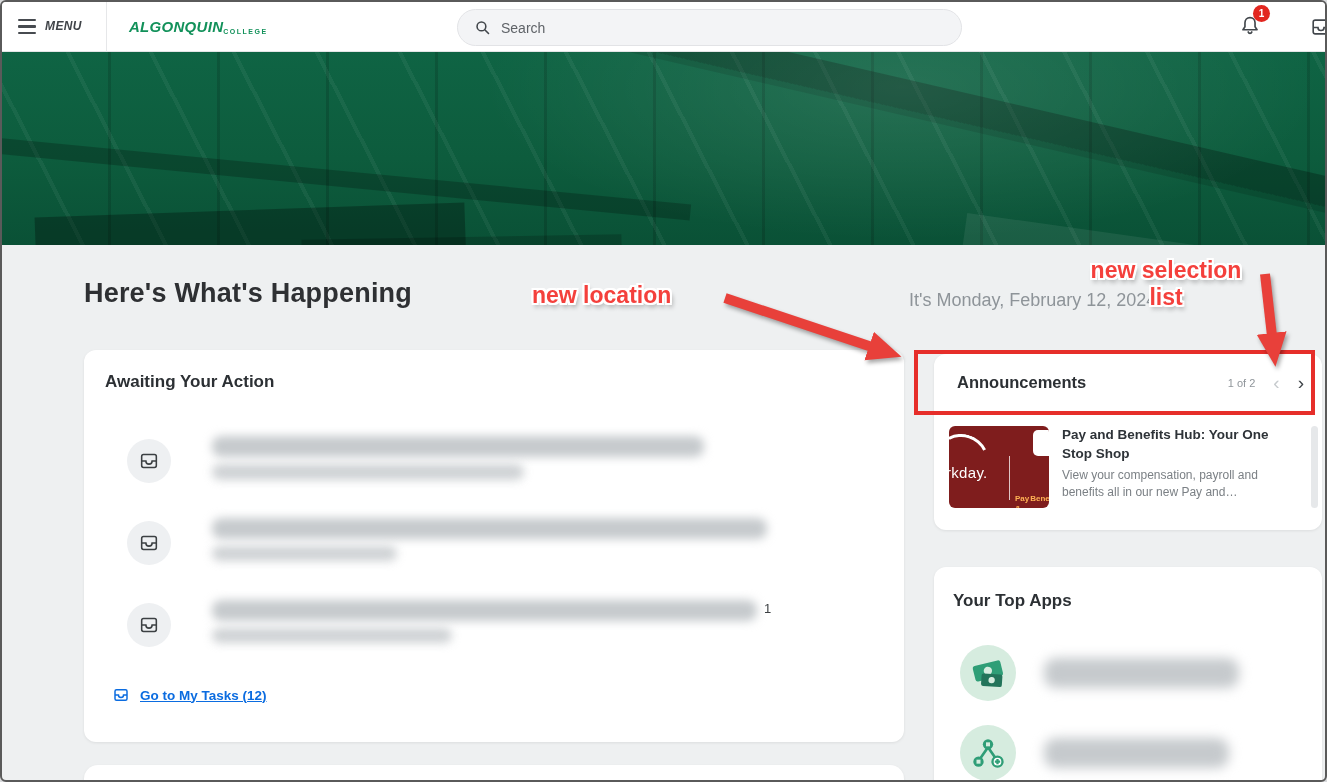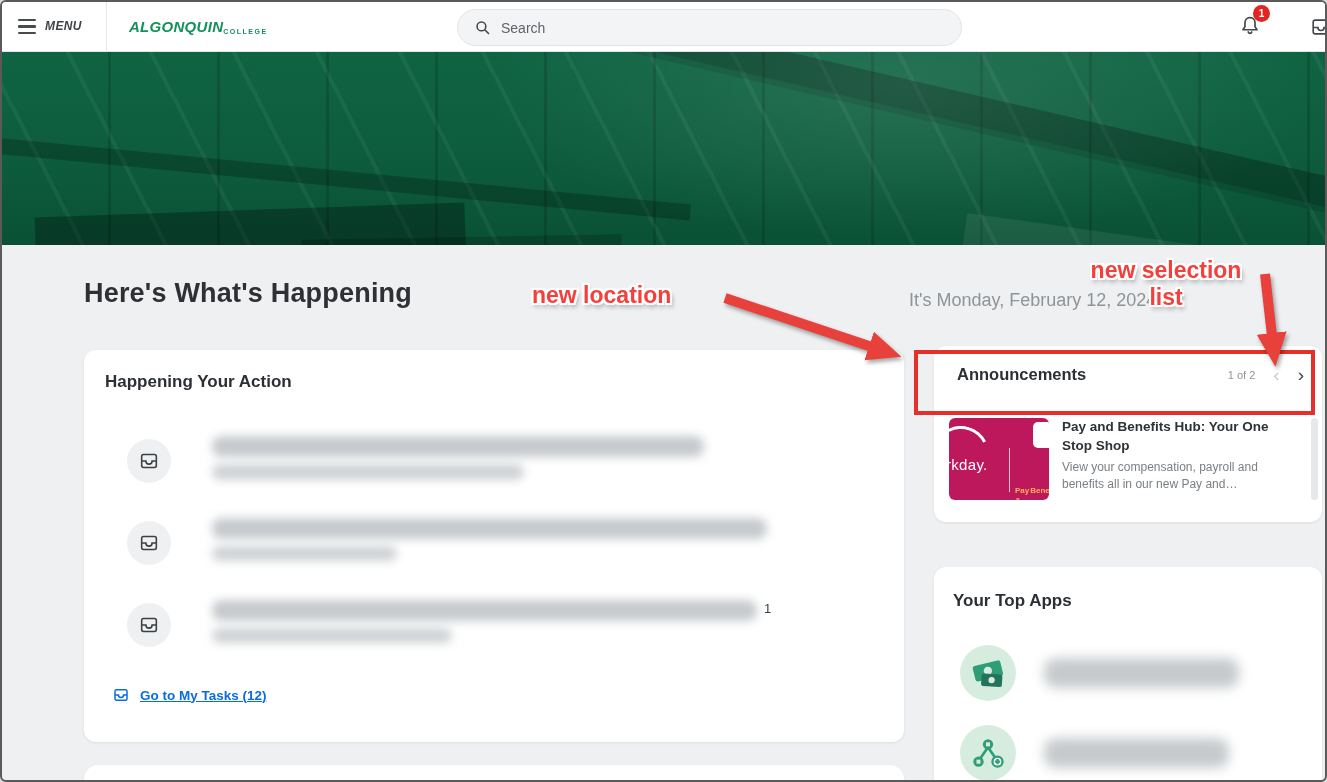--- a/index.html
+++ b/index.html
@@ -93,32 +93,32 @@
   .blur-line{ position:absolute; background:#c6cacd; border-radius:9px; filter:blur(5px); }
   .suffix-char{ position:absolute; font-size:13px; color:#3c4043; z-index:6; }
   .tasks-link{
     position:absolute; left:28px; top:336px; display:flex; align-items:center; gap:10px; cursor:pointer;
   }
   .tasks-link span{
     font-size:13.5px; font-weight:700; color:#0b6ce0; text-decoration:underline;
   }
   .stub-card{ left:82px; top:763px; width:820px; height:34px; border-radius:14px 14px 0 0; }
   
-  .ann-card{ left:932px; top:344px; width:388px; height:176px; }
+  .ann-card{ left:932px; top:352px; width:388px; height:176px; }
   .ann-header{ position:absolute; left:23px; top:19px; right:18px; display:flex; align-items:center; }
   .ann-title{ font-size:16.5px; font-weight:700; color:#2c3034; }
   .ann-controls{ margin-left:auto; display:flex; align-items:center; gap:18px; }
   .ann-pg{ font-size:11px; color:#8f959a; }
   .chev{ font-size:19px; line-height:1; cursor:pointer; font-weight:400; }
   .chev.prev{ color:#c6cacd; }
   .chev.next{ color:#3f4449; }
   .ann-item{ position:absolute; left:15px; top:72px; right:14px; display:flex; gap:13px; cursor:pointer; }
   .ann-thumb{
     position:relative; width:100px; height:82px; border-radius:6px; overflow:hidden;
-    background:#be185d; flex:0 0 auto;
+    background:#7f1d1d; flex:0 0 auto;
   }
   .thumb-arc{
     position:absolute; left:-16px; top:8px; width:56px; height:56px; border-radius:50%;
     border:3px solid transparent; border-top-color:#ffffff; transform:rotate(18deg);
   }
   .thumb-brand{
     position:absolute; left:-3px; top:38px; color:#ffffff; font-size:15px; letter-spacing:.3px;
   }
   .thumb-div{ position:absolute; left:60px; top:30px; width:1px; height:44px; background:rgba(255,255,255,.75); }
   .thumb-lines{ position:absolute; left:66px; top:36px; display:flex; flex-direction:row; gap:1px;margin-top:32px; }
@@ -206,21 +206,21 @@
           <path d="M3.5 12.5h5.2a3.3 3.3 0 0 0 6.6 0h5.2" fill="none" stroke="#42474c" stroke-width="1.8"></path>
         </svg>
       </div>
     </div>
   </div>
 
   <div class="page-title">Here's What's Happening</div>
   <div class="date-line">It's Monday, February 12, 2024</div>
 
   <div class="card awaiting-card">
-    <div class="card-title">Happening Your Action</div>
+    <div class="card-title">Awaiting Your Action</div>
 
     <div class="task-icon-circle" style="top:89px">
       <svg width="22" height="22" viewBox="0 0 24 24">
         <rect x="4" y="5" width="16" height="14" rx="2" fill="none" stroke="#3c4043" stroke-width="1.7"></rect>
         <path d="M4 12h4.6a3.4 3.4 0 0 0 6.8 0H20" fill="none" stroke="#3c4043" stroke-width="1.7"></path>
       </svg>
     </div>
     <div class="blur-line" style="left:128px; top:86px; width:492px; height:21px"></div>
     <div class="blur-line" style="left:128px; top:114px; width:312px; height:16px; opacity:.85"></div>
 

